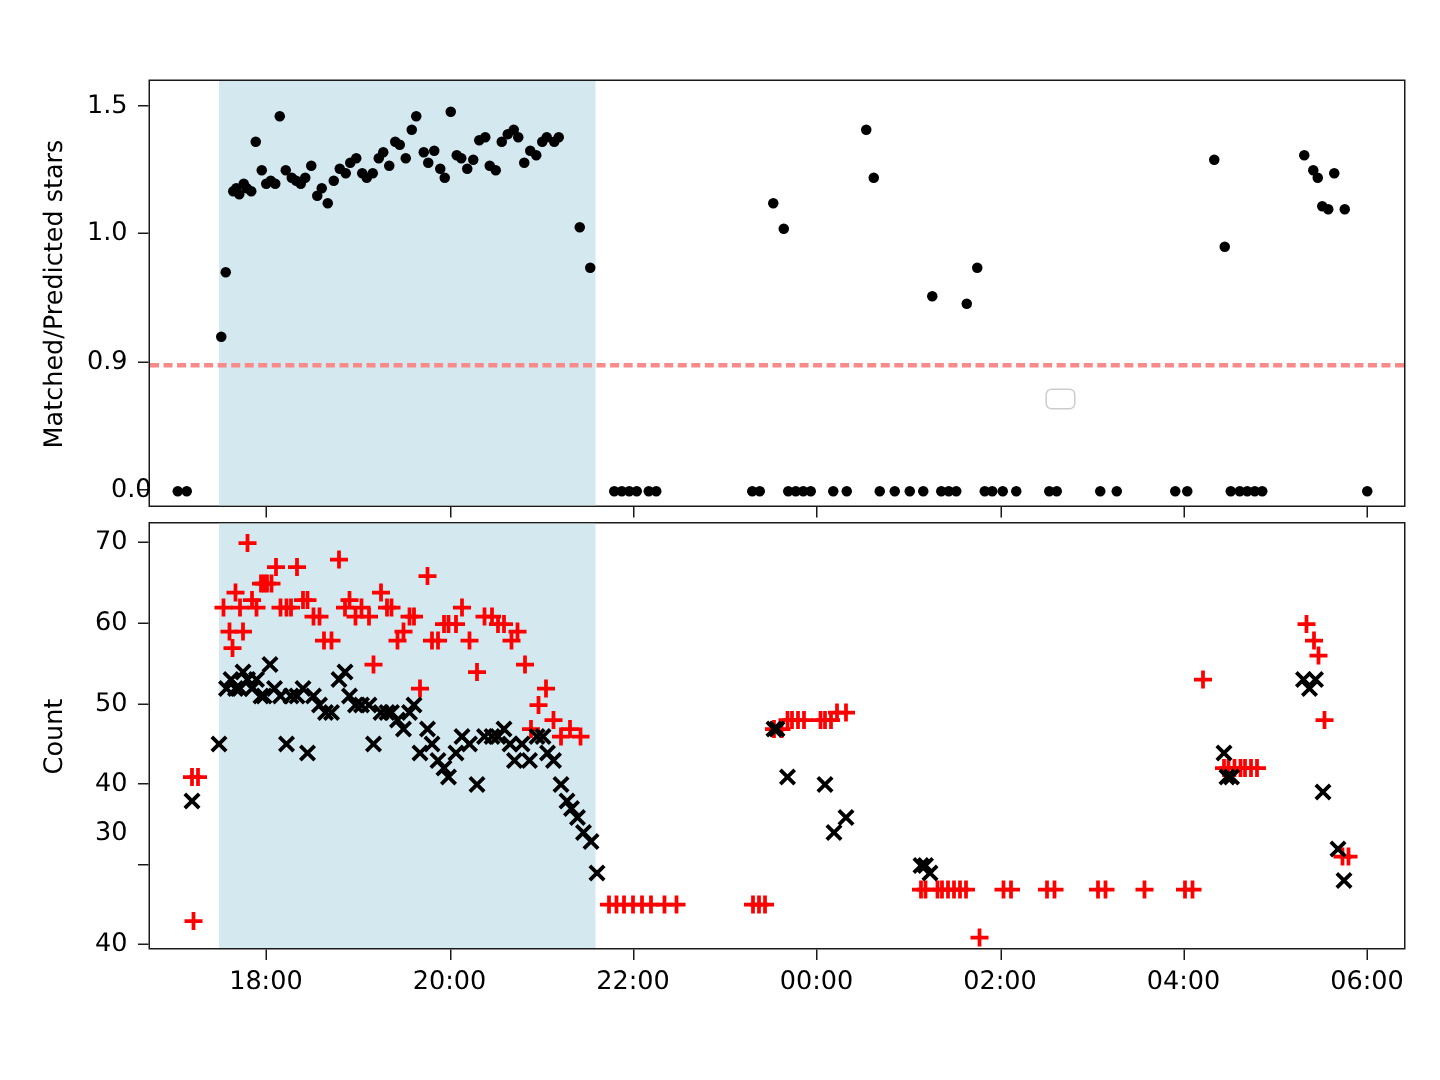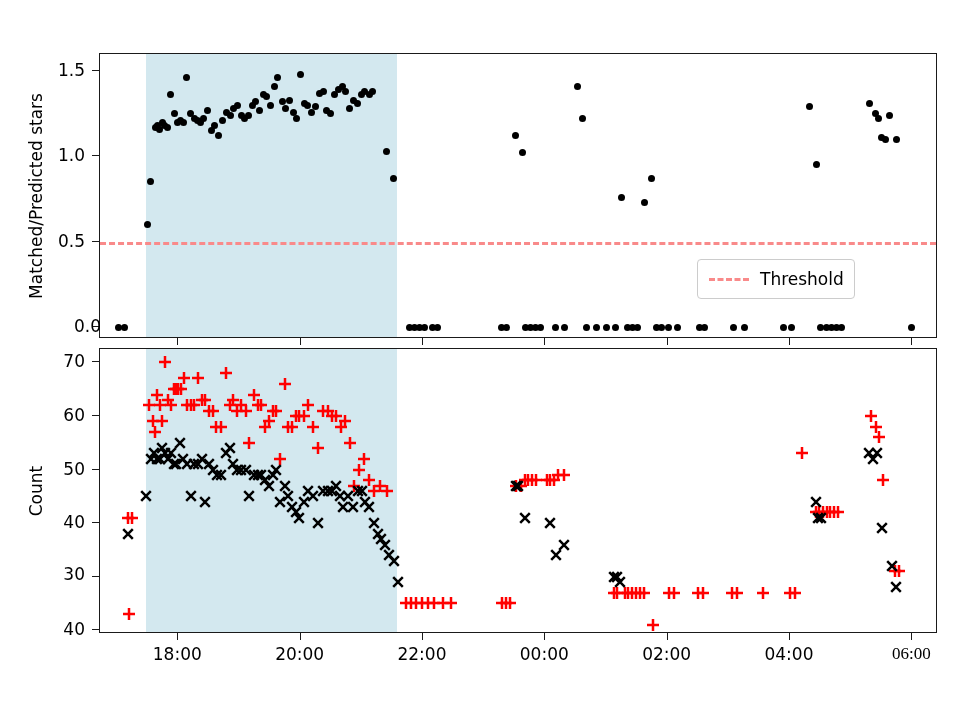--- a/index.html
+++ b/index.html
@@ -312,21 +312,21 @@
         <div class="dot" style="background: rgb(0, 0, 0); left: 789.066px; top: 61.4371px;"></div>
         <div class="dot" style="background: rgb(0, 0, 0); left: 796.406px; top: 85.3293px;"></div>
         <div class="dot" style="background: rgb(0, 0, 0); left: 811.086px; top: 273.054px;"></div>
       </div>
   </div>
   <div id="ylabel-top" style="left: 26px; top: 195.5px; transform: rotate(-90deg) translate(-50%, 0px);">Matched/Predicted stars</div>
   <div id="yticks-top">
       <div class="ytick-mark" style="left: 92px; top: 326.054px;"></div>
       <div class="ytick-label" style="width: 85px; left: 16px; top: 326.054px;">0.0</div>
       <div class="ytick-mark" style="left: 92px; top: 240.725px;"></div>
-      <div class="ytick-label" style="width: 85px; left: 0px; top: 240.725px;">0.5</div>
+      <div class="ytick-label" style="width: 85px; left: 0px; top: 240.725px;">0.9</div>
       <div class="ytick-mark" style="left: 92px; top: 155.395px;"></div>
       <div class="ytick-label" style="width: 85px; left: 0px; top: 155.395px;">1.0</div>
       <div class="ytick-mark" style="left: 92px; top: 70.0659px;"></div>
       <div class="ytick-label" style="width: 85px; left: 0px; top: 70.0659px;">1.5</div>
     </div>
 
   <div class="panel" id="panel-bottom">
     <div class="plotarea" id="plot-bottom">
         <div class="shade" style="left: 45.8759px; width: 251.4px; background: rgb(211, 232, 239);"></div>
         <div class="marker" style="left: 28.1372px; top: 168.75px;">
@@ -1349,21 +1349,21 @@
             <path d="M2.2 2.2 L11.8 11.8 M11.8 2.2 L2.2 11.8" stroke="#000000" stroke-width="2.5" fill="none"></path>
           </svg>
         </div>
       </div>
   </div>
   <div id="ylabel-bottom" style="left: 26px; top: 490.5px; transform: rotate(-90deg) translate(-50%, 0px);">Count</div>
   <div id="yticks-bottom">
       <div class="ytick-mark" style="left: 92px; top: 629.25px;"></div>
       <div class="ytick-label" style="width: 85px; left: 0px; top: 629.25px;">40</div>
       <div class="ytick-mark" style="left: 92px; top: 575.679px;"></div>
-      <div class="ytick-label" style="width: 85px; left: 0px; top: 574px;">30</div>
+      <div class="ytick-label" style="width: 85px; left: 0px; top: 555px;">30</div>
       <div class="ytick-mark" style="left: 92px; top: 522.107px;"></div>
       <div class="ytick-label" style="width: 85px; left: 0px; top: 522.107px;">40</div>
       <div class="ytick-mark" style="left: 92px; top: 468.536px;"></div>
       <div class="ytick-label" style="width: 85px; left: 0px; top: 468.536px;">50</div>
       <div class="ytick-mark" style="left: 92px; top: 414.964px;"></div>
       <div class="ytick-label" style="width: 85px; left: 0px; top: 414.964px;">60</div>
       <div class="ytick-mark" style="left: 92px; top: 361.393px;"></div>
       <div class="ytick-label" style="width: 85px; left: 0px; top: 361.393px;">70</div>
     </div>
 
@@ -1381,26 +1381,20 @@
       <div class="xtick-mark" style="left: 544.302px; top: 338px;"></div>
       <div class="xtick-label" style="left: 544.302px; top: 644px;">00:00</div>
       <div class="xtick-mark" style="left: 666.638px; top: 633px;"></div>
       <div class="xtick-mark" style="left: 666.638px; top: 338px;"></div>
       <div class="xtick-label" style="left: 666.638px; top: 644px;">02:00</div>
       <div class="xtick-mark" style="left: 788.974px; top: 633px;"></div>
       <div class="xtick-mark" style="left: 788.974px; top: 338px;"></div>
       <div class="xtick-label" style="left: 788.974px; top: 644px;">04:00</div>
       <div class="xtick-mark" style="left: 911.309px; top: 633px;"></div>
       <div class="xtick-mark" style="left: 911.309px; top: 338px;"></div>
-      <div class="xtick-label" style="left: 911.309px; top: 644px; font-family: Liberation Serif, serif;">06:00</div>
+      <div class="xtick-label" style="left: 911.309px; top: 644px;">06:00</div>
     </div>
 
   <div class="legend" id="legend-top">
-    <div class="legend-row">
-      <span class="legend-key">
-          <span class="key-dash"></span>
-        </span>
-      <span class="legend-text">Threshold</span>
-    </div>
   </div>
 
 
 </div>
 
 </body></html>

